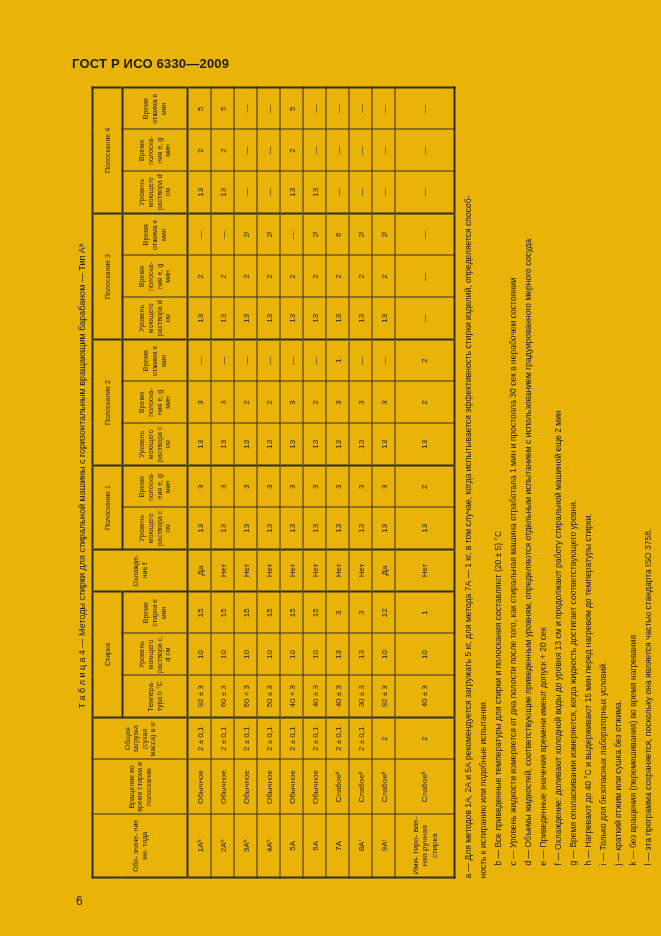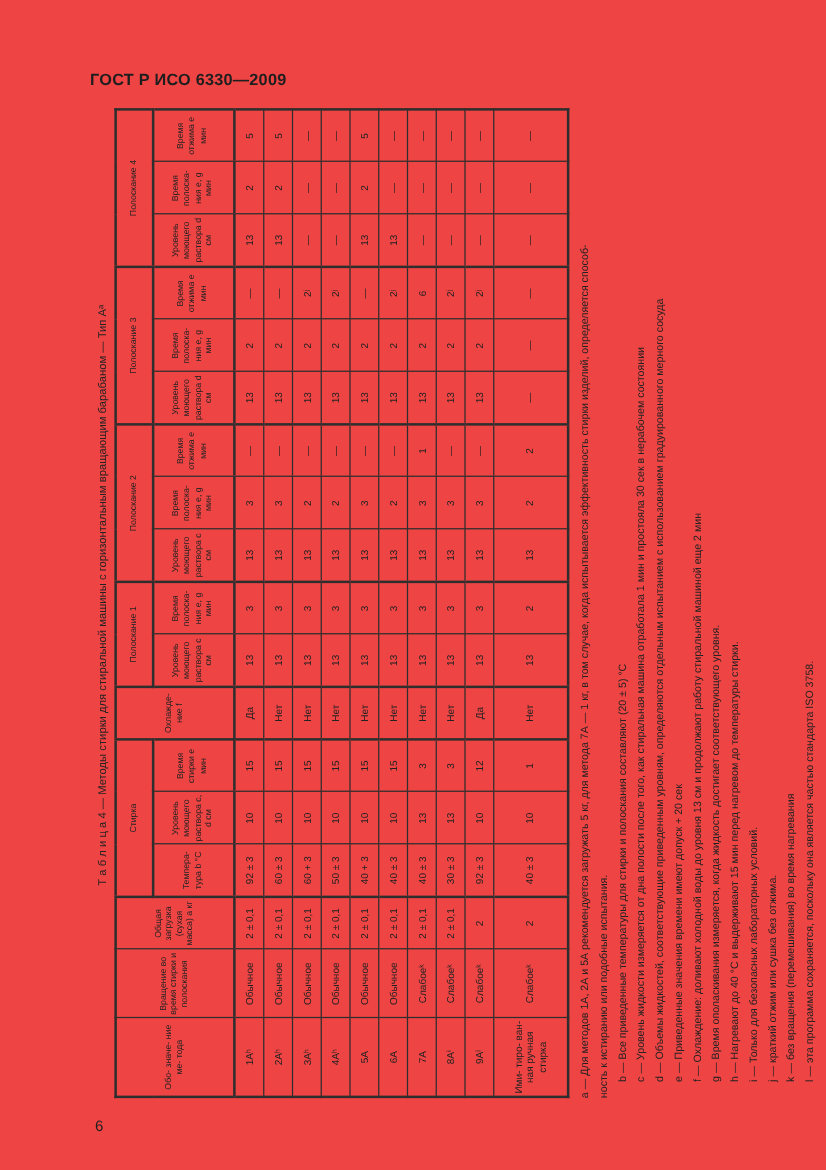--- a/index.html
+++ b/index.html
@@ -1,17 +1,17 @@
 <!DOCTYPE html>
 <html><head>
 <meta charset="utf-8">
 <style>
   html,body{margin:0;padding:0;background:#ffffff;}
   .page{
-    position:relative; width:661px; height:936px; background:#ef4444;
+    position:relative; width:661px; height:936px; background:#eab308;
     overflow:hidden; color:#2a2a2a;
     font-family:"Liberation Sans","DejaVu Sans",sans-serif;
   }
   .doc-header{
     position:absolute; left:72px; top:56px;
     font-size:13px; font-weight:bold; letter-spacing:.2px; color:#1e1e1e;
   }
   .page-number{
     position:absolute; left:76px; top:894px; font-size:12px; color:#1e1e1e;
   }

